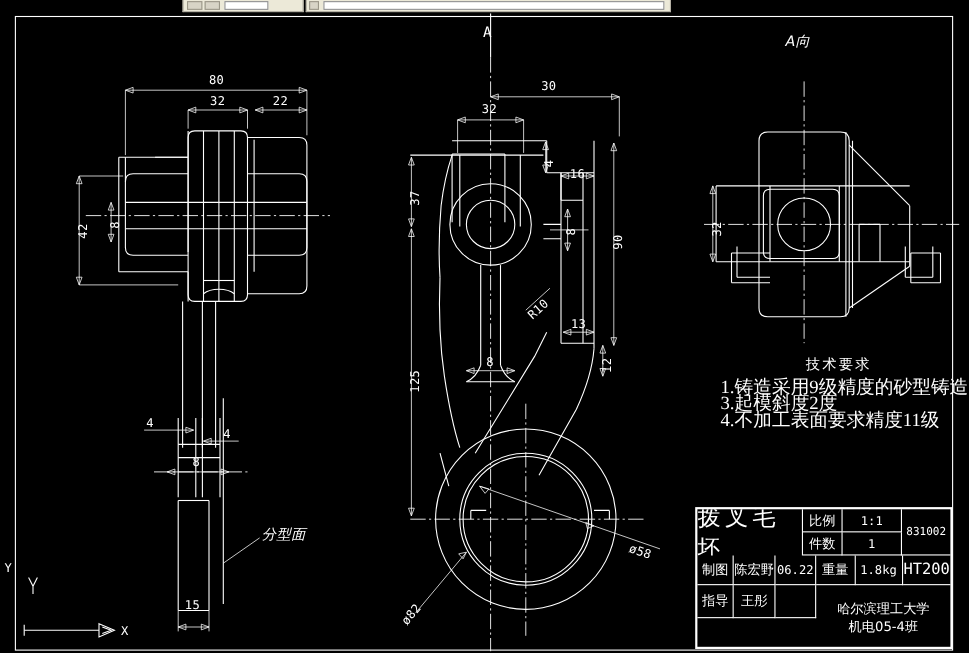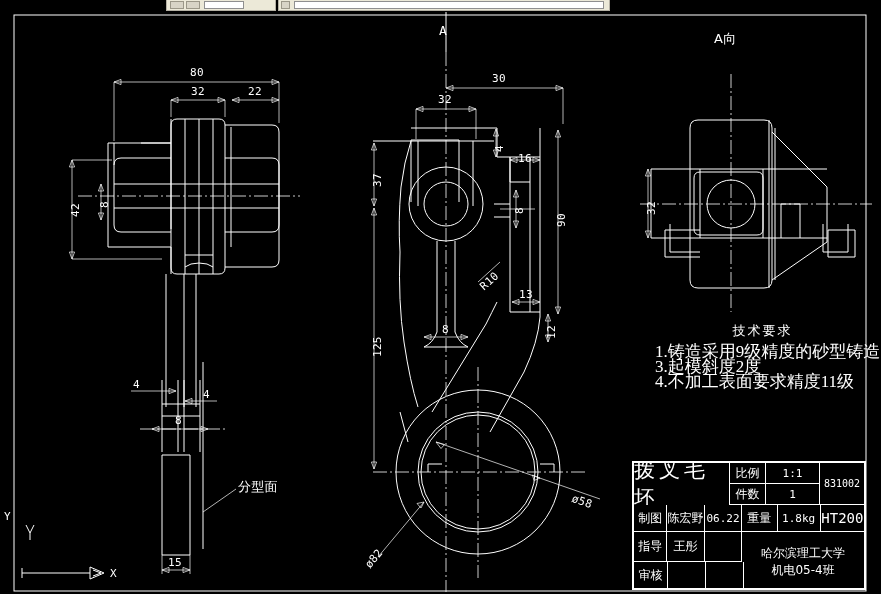--- a/index.html
+++ b/index.html
@@ -18,21 +18,21 @@
   svg.cad{position:absolute;left:0;top:0;width:881px;height:582px;display:block;}
 
   
   .ln{stroke:#ffffff;stroke-width:1;fill:none;shape-rendering:geometricPrecision;}
   .ctr{stroke:#ffffff;stroke-width:.8;fill:none;stroke-dasharray:14 3 2 3;}
   .dim{stroke:#ffffff;stroke-width:.7;fill:none;}
 
   
   .t{position:absolute;color:#fff;white-space:nowrap;font-family:"DejaVu Sans Mono",monospace;
      font-size:11px;line-height:1;letter-spacing:.3px;}
-  .tcn{font-family:"DejaVu Sans","Liberation Sans",sans-serif;}
+  .tcn{font-family:"DejaVu Sans","Liberation Sans",sans-serif;font-style:italic;}
   .rot90{transform-origin:0 0;transform:rotate(-90deg);}
   .rot-ang{transform-origin:0 0;}
 
   
   .tech{position:absolute;color:#fff;font-family:Liberation Serif, serif;}
   .tech .hd{font-size:13px;text-align:center;letter-spacing:2px;margin-bottom:4px;}
   .tech .li{font-size:17px;line-height:15px;white-space:nowrap;}
 
   
   .tblock{position:absolute;border:2px solid #fff;box-sizing:border-box;color:#fff;}
@@ -359,21 +359,21 @@
     </svg>
 
     <div class="t" style="left:190px;top:55px;">80</div>
     <div class="t" style="left:191px;top:74px;">32</div>
     <div class="t" style="left:248px;top:74px;">22</div>
     <div class="t rot90" style="left:70px;top:205px;">42</div>
     <div class="t rot90" style="left:99px;top:196px;">8</div>
     <div class="t" style="left:133px;top:367px;">4</div>
     <div class="t" style="left:203px;top:377px;">4</div>
     <div class="t" style="left:175px;top:403px;">8</div>
-    <div class="t" style="left:168px;top:545px;">15</div>
+    <div class="t" style="left:168px;top:533px;">15</div>
     <div class="t tcn" style="left:238px;top:468px;font-size:13px;">分型面</div>
 
     <div class="t" style="left:439px;top:12px;font-size:13px;">A</div>
     <div class="t" style="left:492px;top:61px;">30</div>
     <div class="t" style="left:438px;top:82px;">32</div>
     <div class="t rot90" style="left:372px;top:175px;">37</div>
     <div class="t rot90" style="left:372px;top:345px;">125</div>
     <div class="t rot90" style="left:494px;top:140px;">4</div>
     <div class="t" style="left:518px;top:141px;">16</div>
     <div class="t rot90" style="left:514px;top:202px;">8</div>
@@ -424,21 +424,16 @@
       <div class="tbrow" style="height:30px;">
         <div class="tc" style="width:34px;height:30px;">指导</div>
         <div class="tc" style="width:38px;height:30px;">王彤</div>
         <div class="tc" style="width:38px;height:30px;"></div>
         <div class="tc nor nob" style="width:124px;height:60px;flex-direction:column;">
           <div>哈尔滨理工大学</div>
           <div>机电05-4班</div>
         </div>
       </div>
 
-      <div class="tbrow" style="height:27px;">
-        <div class="tc nob" style="width:34px;height:27px;">审核</div>
-        <div class="tc nob" style="width:38px;height:27px;"></div>
-        <div class="tc nob" style="width:38px;height:27px;"></div>
-      </div>
     </div>
 
   </div>
 </div>
 
 </body></html>

